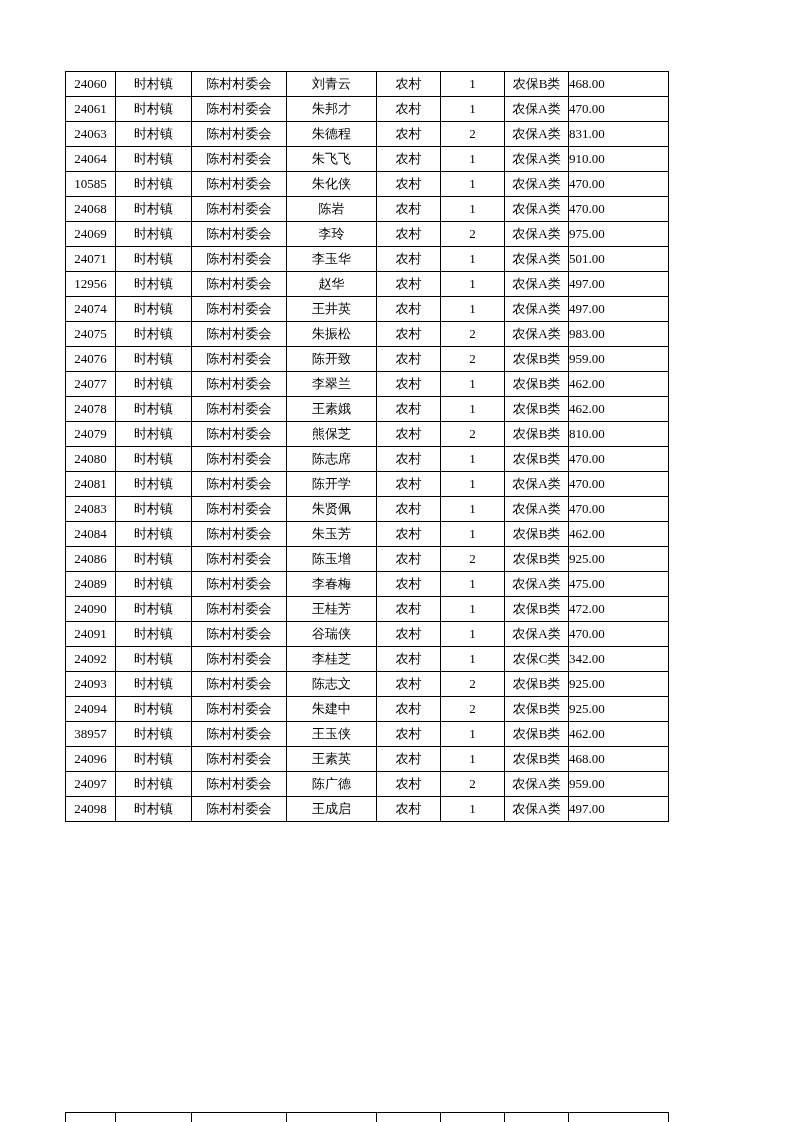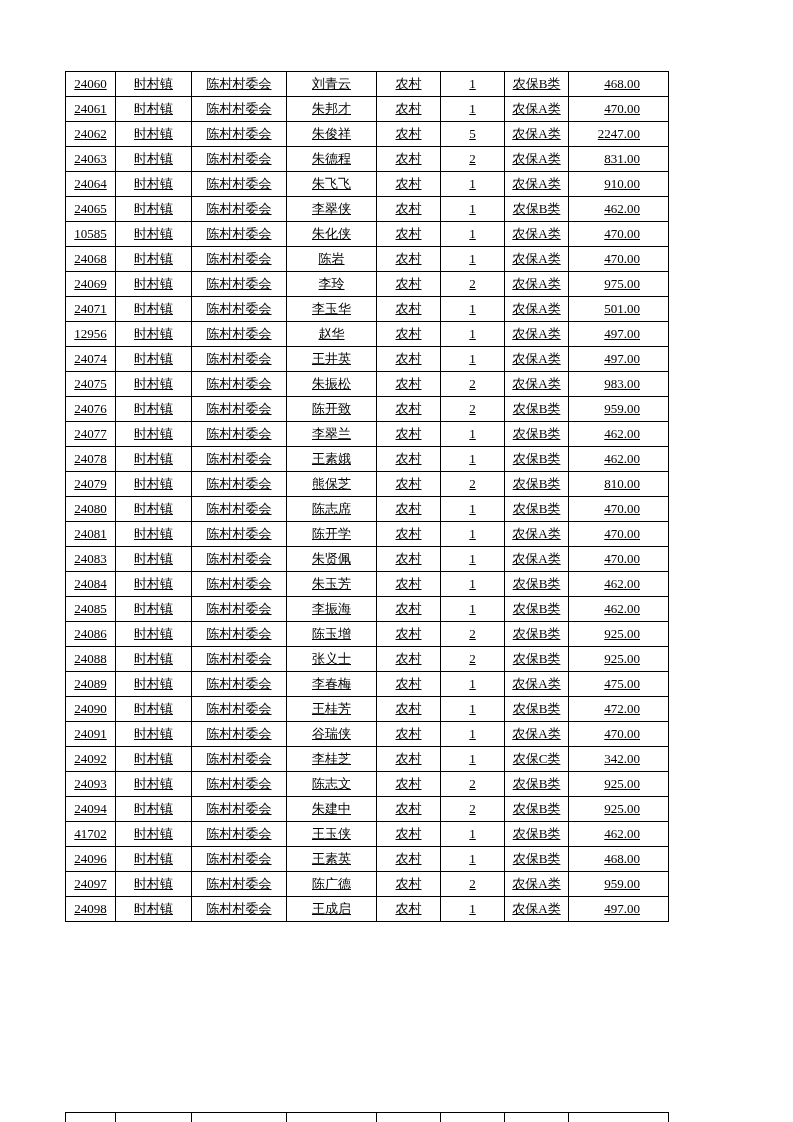--- a/index.html
+++ b/index.html
@@ -10,35 +10,35 @@
     overflow:hidden;
     font-family:"Liberation Serif","DejaVu Serif",serif;
     color:#000000;
   }
   table.grid{
     position:absolute;
     left:65px;
     border-collapse:collapse;
     table-layout:fixed;
   }
-  .main-table{top:71px;text-decoration:underline;}
+  .main-table{top:71px;}
   .next-table{top:1112px;}
   table.grid td{
     border:1px solid #000000;
     height:24px;
     font-size:13px;
     line-height:24px;
     text-align:center;
     vertical-align:middle;
     overflow:hidden;
     white-space:nowrap;
     padding:0;
   }
   table.grid td.cell-amount{
-    text-align:right;
+    text-align:left;
     padding-right:28px;
   }
   table.grid td.cell-name{
     letter-spacing:0px;
   }
 </style>
 </head>
 <body>
 
 <div class="page">
@@ -69,234 +69,194 @@
           <td class="cell-id">24061</td>
           <td class="cell-town">时村镇</td>
           <td class="cell-village">陈村村委会</td>
           <td class="cell-name">朱邦才</td>
           <td class="cell-type">农村</td>
           <td class="cell-count">1</td>
           <td class="cell-category">农保A类</td>
           <td class="cell-amount">470.00</td>
         </tr>
         <tr>
-          <td class="cell-id">24062</td>
-          <td class="cell-town">时村镇</td>
-          <td class="cell-village">陈村村委会</td>
-          <td class="cell-name">朱俊祥</td>
-          <td class="cell-type">农村</td>
-          <td class="cell-count">5</td>
-          <td class="cell-category">农保A类</td>
-          <td class="cell-amount">2247.00</td>
-        </tr>
-        <tr>
           <td class="cell-id">24063</td>
           <td class="cell-town">时村镇</td>
           <td class="cell-village">陈村村委会</td>
           <td class="cell-name">朱德程</td>
           <td class="cell-type">农村</td>
           <td class="cell-count">2</td>
           <td class="cell-category">农保A类</td>
           <td class="cell-amount">831.00</td>
         </tr>
         <tr>
           <td class="cell-id">24064</td>
           <td class="cell-town">时村镇</td>
           <td class="cell-village">陈村村委会</td>
           <td class="cell-name">朱飞飞</td>
           <td class="cell-type">农村</td>
           <td class="cell-count">1</td>
           <td class="cell-category">农保A类</td>
           <td class="cell-amount">910.00</td>
         </tr>
         <tr>
-          <td class="cell-id">24065</td>
-          <td class="cell-town">时村镇</td>
-          <td class="cell-village">陈村村委会</td>
-          <td class="cell-name">李翠侠</td>
+          <td class="cell-id">10585</td>
+          <td class="cell-town">时村镇</td>
+          <td class="cell-village">陈村村委会</td>
+          <td class="cell-name">朱化侠</td>
+          <td class="cell-type">农村</td>
+          <td class="cell-count">1</td>
+          <td class="cell-category">农保A类</td>
+          <td class="cell-amount">470.00</td>
+        </tr>
+        <tr>
+          <td class="cell-id">24068</td>
+          <td class="cell-town">时村镇</td>
+          <td class="cell-village">陈村村委会</td>
+          <td class="cell-name">陈岩</td>
+          <td class="cell-type">农村</td>
+          <td class="cell-count">1</td>
+          <td class="cell-category">农保A类</td>
+          <td class="cell-amount">470.00</td>
+        </tr>
+        <tr>
+          <td class="cell-id">24069</td>
+          <td class="cell-town">时村镇</td>
+          <td class="cell-village">陈村村委会</td>
+          <td class="cell-name">李玲</td>
+          <td class="cell-type">农村</td>
+          <td class="cell-count">2</td>
+          <td class="cell-category">农保A类</td>
+          <td class="cell-amount">975.00</td>
+        </tr>
+        <tr>
+          <td class="cell-id">24071</td>
+          <td class="cell-town">时村镇</td>
+          <td class="cell-village">陈村村委会</td>
+          <td class="cell-name">李玉华</td>
+          <td class="cell-type">农村</td>
+          <td class="cell-count">1</td>
+          <td class="cell-category">农保A类</td>
+          <td class="cell-amount">501.00</td>
+        </tr>
+        <tr>
+          <td class="cell-id">12956</td>
+          <td class="cell-town">时村镇</td>
+          <td class="cell-village">陈村村委会</td>
+          <td class="cell-name">赵华</td>
+          <td class="cell-type">农村</td>
+          <td class="cell-count">1</td>
+          <td class="cell-category">农保A类</td>
+          <td class="cell-amount">497.00</td>
+        </tr>
+        <tr>
+          <td class="cell-id">24074</td>
+          <td class="cell-town">时村镇</td>
+          <td class="cell-village">陈村村委会</td>
+          <td class="cell-name">王井英</td>
+          <td class="cell-type">农村</td>
+          <td class="cell-count">1</td>
+          <td class="cell-category">农保A类</td>
+          <td class="cell-amount">497.00</td>
+        </tr>
+        <tr>
+          <td class="cell-id">24075</td>
+          <td class="cell-town">时村镇</td>
+          <td class="cell-village">陈村村委会</td>
+          <td class="cell-name">朱振松</td>
+          <td class="cell-type">农村</td>
+          <td class="cell-count">2</td>
+          <td class="cell-category">农保A类</td>
+          <td class="cell-amount">983.00</td>
+        </tr>
+        <tr>
+          <td class="cell-id">24076</td>
+          <td class="cell-town">时村镇</td>
+          <td class="cell-village">陈村村委会</td>
+          <td class="cell-name">陈开致</td>
+          <td class="cell-type">农村</td>
+          <td class="cell-count">2</td>
+          <td class="cell-category">农保B类</td>
+          <td class="cell-amount">959.00</td>
+        </tr>
+        <tr>
+          <td class="cell-id">24077</td>
+          <td class="cell-town">时村镇</td>
+          <td class="cell-village">陈村村委会</td>
+          <td class="cell-name">李翠兰</td>
           <td class="cell-type">农村</td>
           <td class="cell-count">1</td>
           <td class="cell-category">农保B类</td>
           <td class="cell-amount">462.00</td>
         </tr>
         <tr>
-          <td class="cell-id">10585</td>
-          <td class="cell-town">时村镇</td>
-          <td class="cell-village">陈村村委会</td>
-          <td class="cell-name">朱化侠</td>
-          <td class="cell-type">农村</td>
-          <td class="cell-count">1</td>
-          <td class="cell-category">农保A类</td>
-          <td class="cell-amount">470.00</td>
-        </tr>
-        <tr>
-          <td class="cell-id">24068</td>
-          <td class="cell-town">时村镇</td>
-          <td class="cell-village">陈村村委会</td>
-          <td class="cell-name">陈岩</td>
-          <td class="cell-type">农村</td>
-          <td class="cell-count">1</td>
-          <td class="cell-category">农保A类</td>
-          <td class="cell-amount">470.00</td>
-        </tr>
-        <tr>
-          <td class="cell-id">24069</td>
-          <td class="cell-town">时村镇</td>
-          <td class="cell-village">陈村村委会</td>
-          <td class="cell-name">李玲</td>
-          <td class="cell-type">农村</td>
-          <td class="cell-count">2</td>
-          <td class="cell-category">农保A类</td>
-          <td class="cell-amount">975.00</td>
-        </tr>
-        <tr>
-          <td class="cell-id">24071</td>
-          <td class="cell-town">时村镇</td>
-          <td class="cell-village">陈村村委会</td>
-          <td class="cell-name">李玉华</td>
-          <td class="cell-type">农村</td>
-          <td class="cell-count">1</td>
-          <td class="cell-category">农保A类</td>
-          <td class="cell-amount">501.00</td>
-        </tr>
-        <tr>
-          <td class="cell-id">12956</td>
-          <td class="cell-town">时村镇</td>
-          <td class="cell-village">陈村村委会</td>
-          <td class="cell-name">赵华</td>
-          <td class="cell-type">农村</td>
-          <td class="cell-count">1</td>
-          <td class="cell-category">农保A类</td>
-          <td class="cell-amount">497.00</td>
-        </tr>
-        <tr>
-          <td class="cell-id">24074</td>
-          <td class="cell-town">时村镇</td>
-          <td class="cell-village">陈村村委会</td>
-          <td class="cell-name">王井英</td>
-          <td class="cell-type">农村</td>
-          <td class="cell-count">1</td>
-          <td class="cell-category">农保A类</td>
-          <td class="cell-amount">497.00</td>
-        </tr>
-        <tr>
-          <td class="cell-id">24075</td>
-          <td class="cell-town">时村镇</td>
-          <td class="cell-village">陈村村委会</td>
-          <td class="cell-name">朱振松</td>
-          <td class="cell-type">农村</td>
-          <td class="cell-count">2</td>
-          <td class="cell-category">农保A类</td>
-          <td class="cell-amount">983.00</td>
-        </tr>
-        <tr>
-          <td class="cell-id">24076</td>
-          <td class="cell-town">时村镇</td>
-          <td class="cell-village">陈村村委会</td>
-          <td class="cell-name">陈开致</td>
-          <td class="cell-type">农村</td>
-          <td class="cell-count">2</td>
-          <td class="cell-category">农保B类</td>
-          <td class="cell-amount">959.00</td>
-        </tr>
-        <tr>
-          <td class="cell-id">24077</td>
-          <td class="cell-town">时村镇</td>
-          <td class="cell-village">陈村村委会</td>
-          <td class="cell-name">李翠兰</td>
+          <td class="cell-id">24078</td>
+          <td class="cell-town">时村镇</td>
+          <td class="cell-village">陈村村委会</td>
+          <td class="cell-name">王素娥</td>
           <td class="cell-type">农村</td>
           <td class="cell-count">1</td>
           <td class="cell-category">农保B类</td>
           <td class="cell-amount">462.00</td>
         </tr>
         <tr>
-          <td class="cell-id">24078</td>
-          <td class="cell-town">时村镇</td>
-          <td class="cell-village">陈村村委会</td>
-          <td class="cell-name">王素娥</td>
+          <td class="cell-id">24079</td>
+          <td class="cell-town">时村镇</td>
+          <td class="cell-village">陈村村委会</td>
+          <td class="cell-name">熊保芝</td>
+          <td class="cell-type">农村</td>
+          <td class="cell-count">2</td>
+          <td class="cell-category">农保B类</td>
+          <td class="cell-amount">810.00</td>
+        </tr>
+        <tr>
+          <td class="cell-id">24080</td>
+          <td class="cell-town">时村镇</td>
+          <td class="cell-village">陈村村委会</td>
+          <td class="cell-name">陈志席</td>
+          <td class="cell-type">农村</td>
+          <td class="cell-count">1</td>
+          <td class="cell-category">农保B类</td>
+          <td class="cell-amount">470.00</td>
+        </tr>
+        <tr>
+          <td class="cell-id">24081</td>
+          <td class="cell-town">时村镇</td>
+          <td class="cell-village">陈村村委会</td>
+          <td class="cell-name">陈开学</td>
+          <td class="cell-type">农村</td>
+          <td class="cell-count">1</td>
+          <td class="cell-category">农保A类</td>
+          <td class="cell-amount">470.00</td>
+        </tr>
+        <tr>
+          <td class="cell-id">24083</td>
+          <td class="cell-town">时村镇</td>
+          <td class="cell-village">陈村村委会</td>
+          <td class="cell-name">朱贤佩</td>
+          <td class="cell-type">农村</td>
+          <td class="cell-count">1</td>
+          <td class="cell-category">农保A类</td>
+          <td class="cell-amount">470.00</td>
+        </tr>
+        <tr>
+          <td class="cell-id">24084</td>
+          <td class="cell-town">时村镇</td>
+          <td class="cell-village">陈村村委会</td>
+          <td class="cell-name">朱玉芳</td>
           <td class="cell-type">农村</td>
           <td class="cell-count">1</td>
           <td class="cell-category">农保B类</td>
           <td class="cell-amount">462.00</td>
         </tr>
         <tr>
-          <td class="cell-id">24079</td>
-          <td class="cell-town">时村镇</td>
-          <td class="cell-village">陈村村委会</td>
-          <td class="cell-name">熊保芝</td>
-          <td class="cell-type">农村</td>
-          <td class="cell-count">2</td>
-          <td class="cell-category">农保B类</td>
-          <td class="cell-amount">810.00</td>
-        </tr>
-        <tr>
-          <td class="cell-id">24080</td>
-          <td class="cell-town">时村镇</td>
-          <td class="cell-village">陈村村委会</td>
-          <td class="cell-name">陈志席</td>
-          <td class="cell-type">农村</td>
-          <td class="cell-count">1</td>
-          <td class="cell-category">农保B类</td>
-          <td class="cell-amount">470.00</td>
-        </tr>
-        <tr>
-          <td class="cell-id">24081</td>
-          <td class="cell-town">时村镇</td>
-          <td class="cell-village">陈村村委会</td>
-          <td class="cell-name">陈开学</td>
-          <td class="cell-type">农村</td>
-          <td class="cell-count">1</td>
-          <td class="cell-category">农保A类</td>
-          <td class="cell-amount">470.00</td>
-        </tr>
-        <tr>
-          <td class="cell-id">24083</td>
-          <td class="cell-town">时村镇</td>
-          <td class="cell-village">陈村村委会</td>
-          <td class="cell-name">朱贤佩</td>
-          <td class="cell-type">农村</td>
-          <td class="cell-count">1</td>
-          <td class="cell-category">农保A类</td>
-          <td class="cell-amount">470.00</td>
-        </tr>
-        <tr>
-          <td class="cell-id">24084</td>
-          <td class="cell-town">时村镇</td>
-          <td class="cell-village">陈村村委会</td>
-          <td class="cell-name">朱玉芳</td>
-          <td class="cell-type">农村</td>
-          <td class="cell-count">1</td>
-          <td class="cell-category">农保B类</td>
-          <td class="cell-amount">462.00</td>
-        </tr>
-        <tr>
-          <td class="cell-id">24085</td>
-          <td class="cell-town">时村镇</td>
-          <td class="cell-village">陈村村委会</td>
-          <td class="cell-name">李振海</td>
-          <td class="cell-type">农村</td>
-          <td class="cell-count">1</td>
-          <td class="cell-category">农保B类</td>
-          <td class="cell-amount">462.00</td>
-        </tr>
-        <tr>
           <td class="cell-id">24086</td>
           <td class="cell-town">时村镇</td>
           <td class="cell-village">陈村村委会</td>
           <td class="cell-name">陈玉增</td>
-          <td class="cell-type">农村</td>
-          <td class="cell-count">2</td>
-          <td class="cell-category">农保B类</td>
-          <td class="cell-amount">925.00</td>
-        </tr>
-        <tr>
-          <td class="cell-id">24088</td>
-          <td class="cell-town">时村镇</td>
-          <td class="cell-village">陈村村委会</td>
-          <td class="cell-name">张义士</td>
           <td class="cell-type">农村</td>
           <td class="cell-count">2</td>
           <td class="cell-category">农保B类</td>
           <td class="cell-amount">925.00</td>
         </tr>
         <tr>
           <td class="cell-id">24089</td>
           <td class="cell-town">时村镇</td>
           <td class="cell-village">陈村村委会</td>
           <td class="cell-name">李春梅</td>
@@ -349,21 +309,21 @@
           <td class="cell-id">24094</td>
           <td class="cell-town">时村镇</td>
           <td class="cell-village">陈村村委会</td>
           <td class="cell-name">朱建中</td>
           <td class="cell-type">农村</td>
           <td class="cell-count">2</td>
           <td class="cell-category">农保B类</td>
           <td class="cell-amount">925.00</td>
         </tr>
         <tr>
-          <td class="cell-id">41702</td>
+          <td class="cell-id">38957</td>
           <td class="cell-town">时村镇</td>
           <td class="cell-village">陈村村委会</td>
           <td class="cell-name">王玉侠</td>
           <td class="cell-type">农村</td>
           <td class="cell-count">1</td>
           <td class="cell-category">农保B类</td>
           <td class="cell-amount">462.00</td>
         </tr>
         <tr>
           <td class="cell-id">24096</td>

